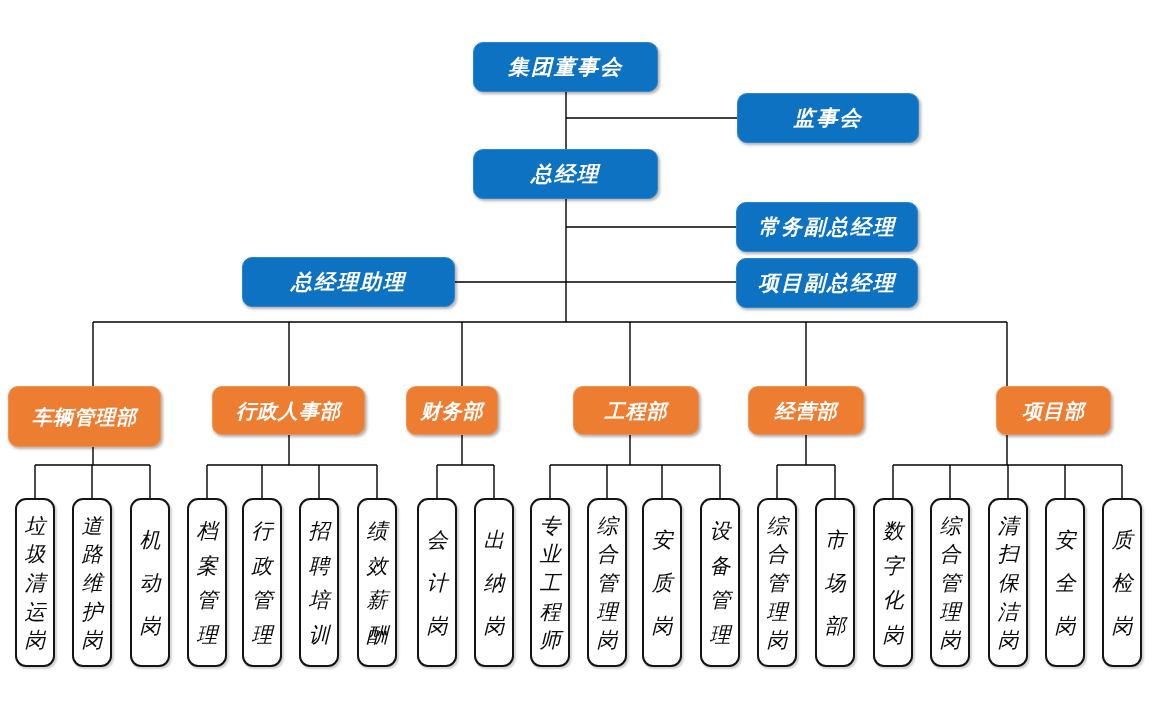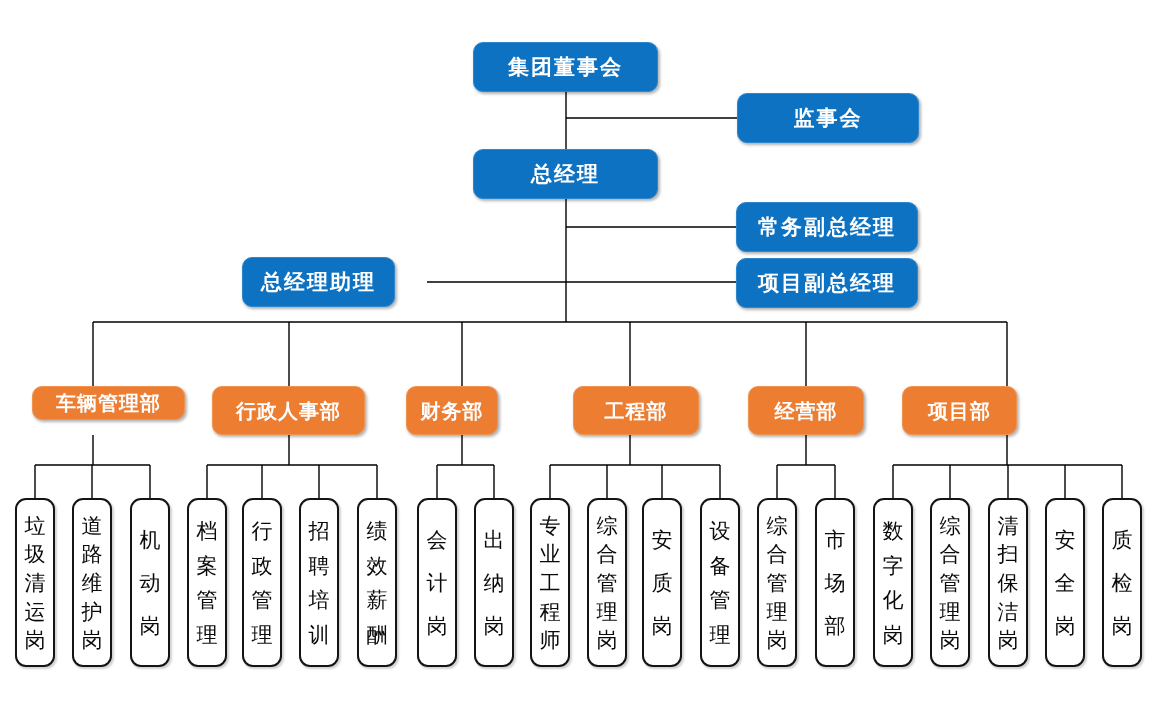--- a/index.html
+++ b/index.html
@@ -23,20 +23,21 @@
     pointer-events: none;
   }
   .node {
     position: absolute;
     box-sizing: border-box;
     display: flex;
     align-items: center;
     justify-content: center;
     text-align: center;
     line-height: 1.1;
+    font-style: italic;
   }
   .blue {
     background: #0d72c2;
     border: 1px solid #2f86cc;
     border-radius: 10px;
     color: #ffffff;
     font-weight: bold;
     font-size: 21px;
     letter-spacing: 2px;
     box-shadow: 1.5px 2px 3px rgba(0,0,0,0.30);
@@ -129,35 +130,35 @@
   </svg>
 
   <div class="node blue" style="left:473px;top:42px;width:185px;height:50px">集团董事会</div>
 
   <div class="node blue" style="left:737px;top:93px;width:182px;height:50px">监事会</div>
 
   <div class="node blue" style="left:473px;top:149px;width:185px;height:50px">总经理</div>
 
   <div class="node blue" style="left:736px;top:202px;width:182px;height:50px">常务副总经理</div>
 
-  <div class="node blue" style="left:242px;top:257px;width:153px;height:50px">总经理助理</div>
+  <div class="node blue" style="left:242px;top:257px;width:213px;height:50px">总经理助理</div>
 
   <div class="node blue" style="left:736px;top:258px;width:182px;height:50px">项目副总经理</div>
 
-  <div class="node orange" style="left:32px;top:386px;width:153px;height:34px">车辆管理部</div>
+  <div class="node orange" style="left:8px;top:386px;width:153px;height:61px">车辆管理部</div>
 
   <div class="node orange" style="left:212px;top:386px;width:153px;height:49px">行政人事部</div>
 
   <div class="node orange" style="left:406px;top:386px;width:92px;height:49px">财务部</div>
 
   <div class="node orange" style="left:573px;top:386px;width:126px;height:49px">工程部</div>
 
   <div class="node orange" style="left:748px;top:386px;width:116px;height:49px">经营部</div>
 
-  <div class="node orange" style="left:902px;top:386px;width:115px;height:49px">项目部</div>
+  <div class="node orange" style="left:996px;top:386px;width:115px;height:49px">项目部</div>
 
   <div class="node leaf" style="left:15px;top:498px;width:40px;height:169px">
       <span>垃</span>
       <span>圾</span>
       <span>清</span>
       <span>运</span>
       <span>岗</span>
     </div>
 
   <div class="node leaf" style="left:72px;top:498px;width:40px;height:169px">

